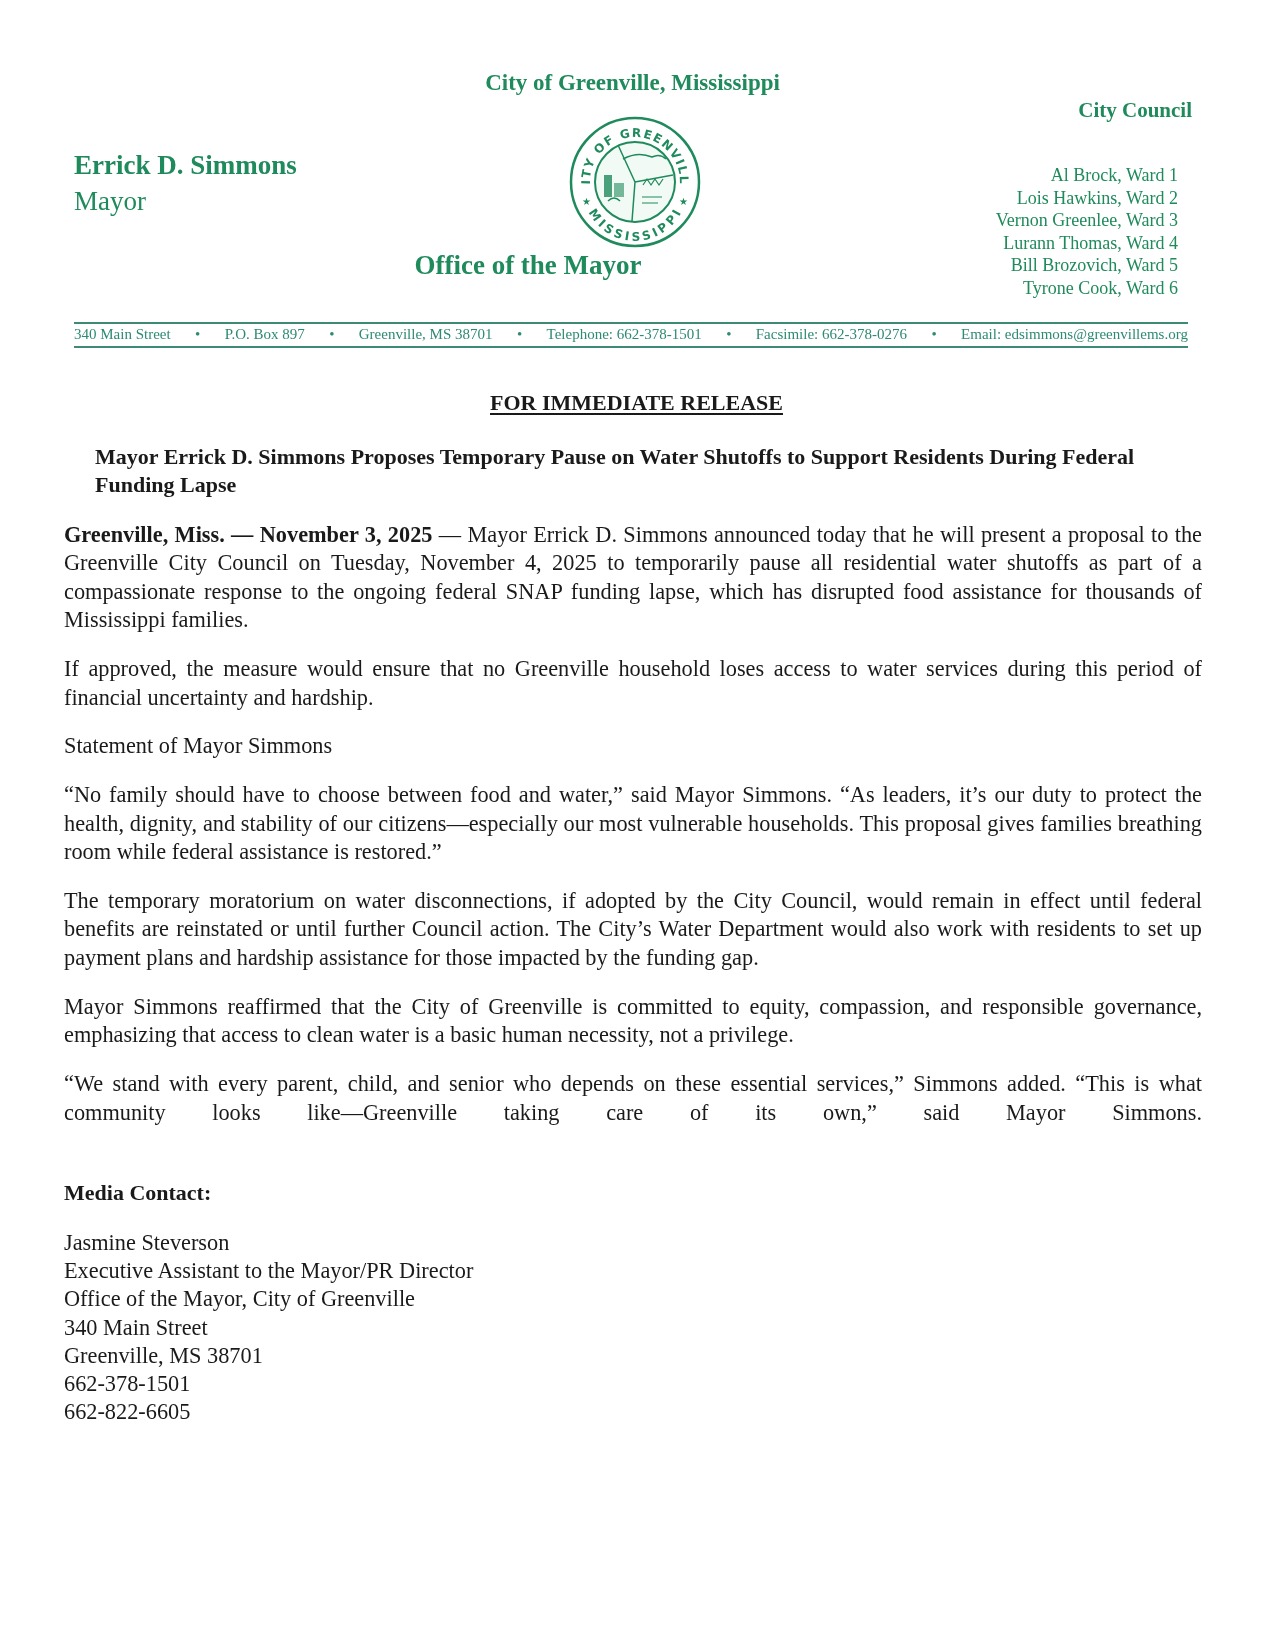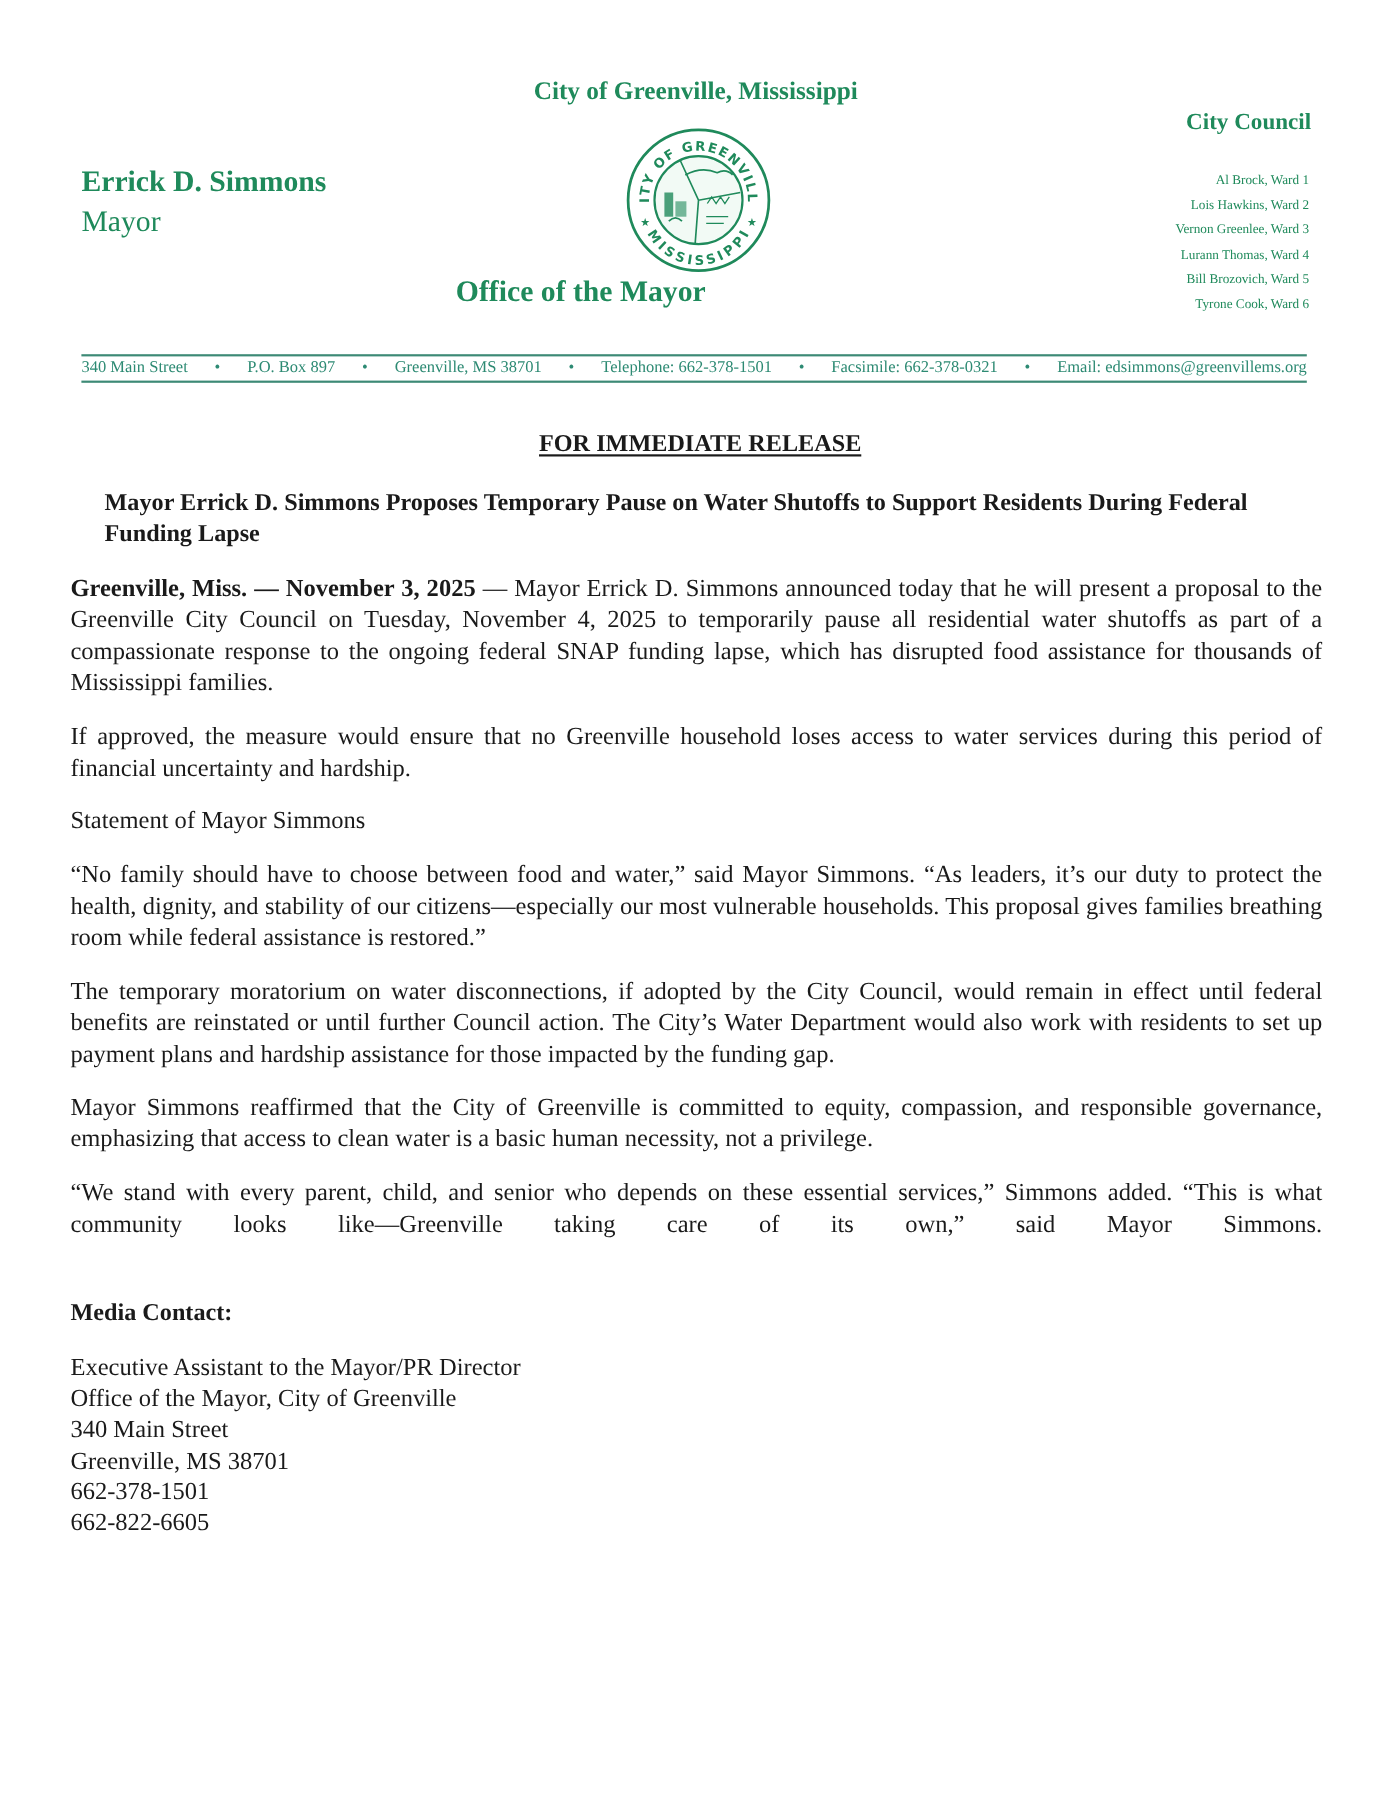--- a/index.html
+++ b/index.html
@@ -6,21 +6,21 @@
   body { width:1265px; height:1637px; position:relative; overflow:hidden;
          font-family:"Liberation Serif","DejaVu Serif",serif; color:#1a1a1a; }
   .green { color:#1f8a5b; }
   .abs { position:absolute; }
   .mayor-name { left:74px; top:150px; font-size:27px; font-weight:bold; white-space:nowrap; }
   .mayor-title { left:74px; top:186px; font-size:27px; white-space:nowrap; }
   .city-title { left:0; width:1265px; top:70px; text-align:center; font-size:23px; font-weight:bold; }
   .office-title { left:0; width:1056px; top:250px; text-align:center; font-size:27px; font-weight:bold; }
   .seal { left:568px; top:115px; width:134px; height:134px; }
   .council-head { right:73px; top:98px; font-size:21px; font-weight:bold; text-align:right; }
-  .council-list { right:75px; top:152px; font-size:12px; text-align:right; line-height:22.6px; margin:0; padding:0; list-style:none; }
+  .council-list { right:75px; top:152px; font-size:18px; text-align:right; line-height:22.6px; margin:12px; padding:0; list-style:none; }
   .rule { left:74px; width:1114px; height:2px; background:#3d8a76; }
   .rule.top { top:322px; }
   .rule.bottom { top:346px; }
   .address { left:74px; width:1114px; top:326px; font-size:15px; color:#2d8a73; display:flex; justify-content:space-between; white-space:nowrap; }
   .address .dot { padding:0 2px; }
   .release { left:4px; width:1265px; top:390px; text-align:center; font-size:22px; font-weight:bold; }
   .release span { text-decoration:underline; text-underline-offset:3px; }
   .headline { left:95px; width:1085px; top:443px; font-size:22px; font-weight:bold; line-height:28px; }
   .body { left:64px; width:1138px; top:521px; font-size:22.3px; line-height:28.4px; }
   .body p { margin:0 0 20.5px 0; text-align:justify; }
@@ -79,21 +79,21 @@
 <div class="abs rule top"></div>
 <div class="abs address">
   <span>340 Main Street</span>
   <span class="dot">•</span>
   <span>P.O. Box 897</span>
   <span class="dot">•</span>
   <span>Greenville, MS 38701</span>
   <span class="dot">•</span>
   <span>Telephone: 662-378-1501</span>
   <span class="dot">•</span>
-  <span>Facsimile: 662-378-0321</span>
+  <span>Facsimile: 662-378-0276</span>
   <span class="dot">•</span>
   <span>Email: edsimmons@greenvillems.org</span>
 </div>
 <div class="abs rule bottom"></div>
 
 <div class="abs release">
   <span>FOR IMMEDIATE RELEASE</span>
 </div>
 <div class="abs headline">Mayor Errick D. Simmons Proposes Temporary Pause on Water Shutoffs to Support Residents During Federal Funding Lapse</div>
 
@@ -102,19 +102,20 @@
   <p>If approved, the measure would ensure that no Greenville household loses access to water services during this period of financial uncertainty and hardship.</p>
   <p>Statement of Mayor Simmons</p>
   <p>“No family should have to choose between food and water,” said Mayor Simmons. “As leaders, it’s our duty to protect the health, dignity, and stability of our citizens—especially our most vulnerable households. This proposal gives families breathing room while federal assistance is restored.”</p>
   <p>The temporary moratorium on water disconnections, if adopted by the City Council, would remain in effect until federal benefits are reinstated or until further Council action. The City’s Water Department would also work with residents to set up payment plans and hardship assistance for those impacted by the funding gap.</p>
   <p>Mayor Simmons reaffirmed that the City of Greenville is committed to equity, compassion, and responsible governance, emphasizing that access to clean water is a basic human necessity, not a privilege.</p>
   <p class="last-just">“We stand with every parent, child, and senior who depends on these essential services,” Simmons added. “This is what community looks like—Greenville taking care of its own,” said Mayor Simmons.</p>
 </div>
 
 <div class="abs media-head">Media Contact:</div>
 <div class="abs contact">
+  <div>Jasmine Steverson</div>
   <div>Executive Assistant to the Mayor/PR Director</div>
   <div>Office of the Mayor, City of Greenville</div>
   <div>340 Main Street</div>
   <div>Greenville, MS 38701</div>
   <div>662-378-1501</div>
   <div>662-822-6605</div>
 </div>
 
 </body></html>

